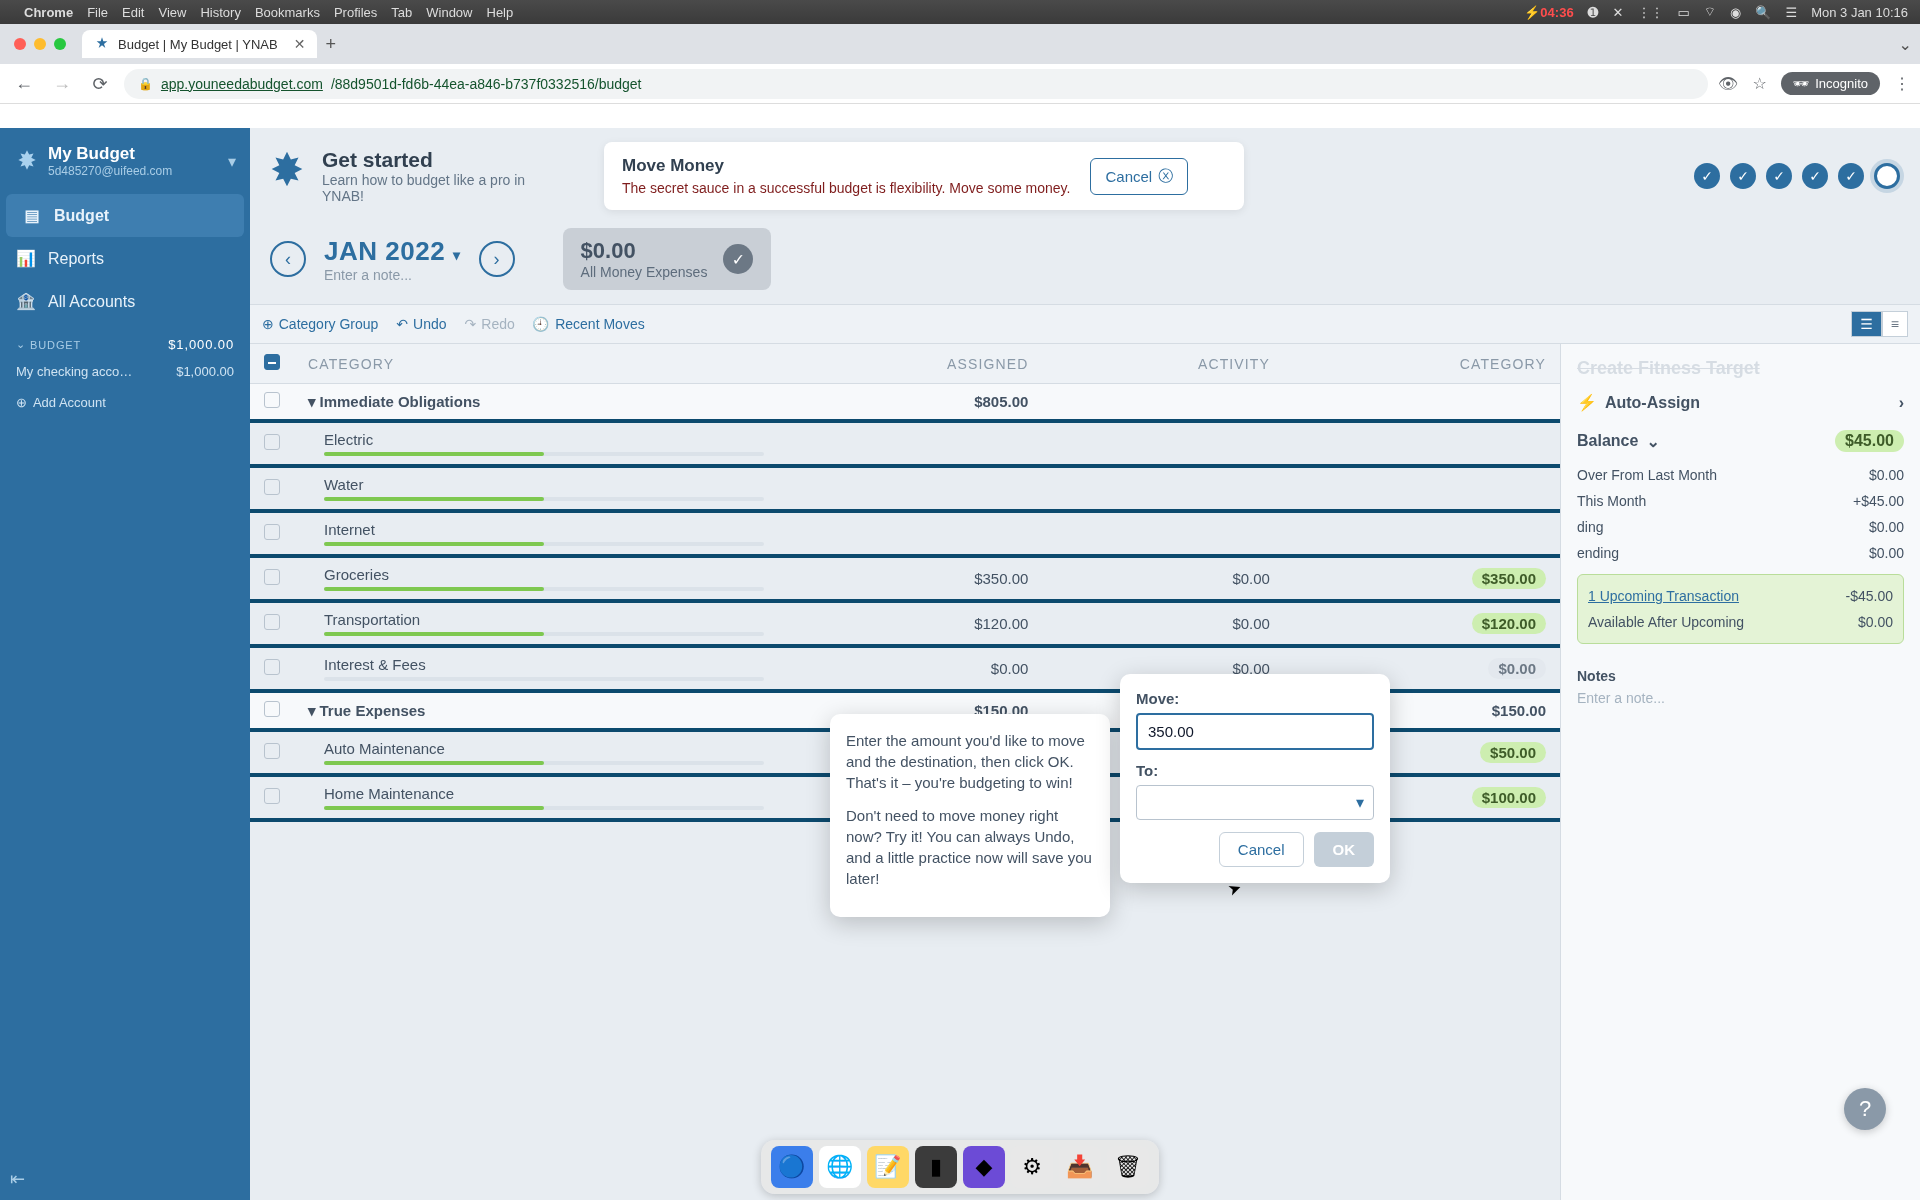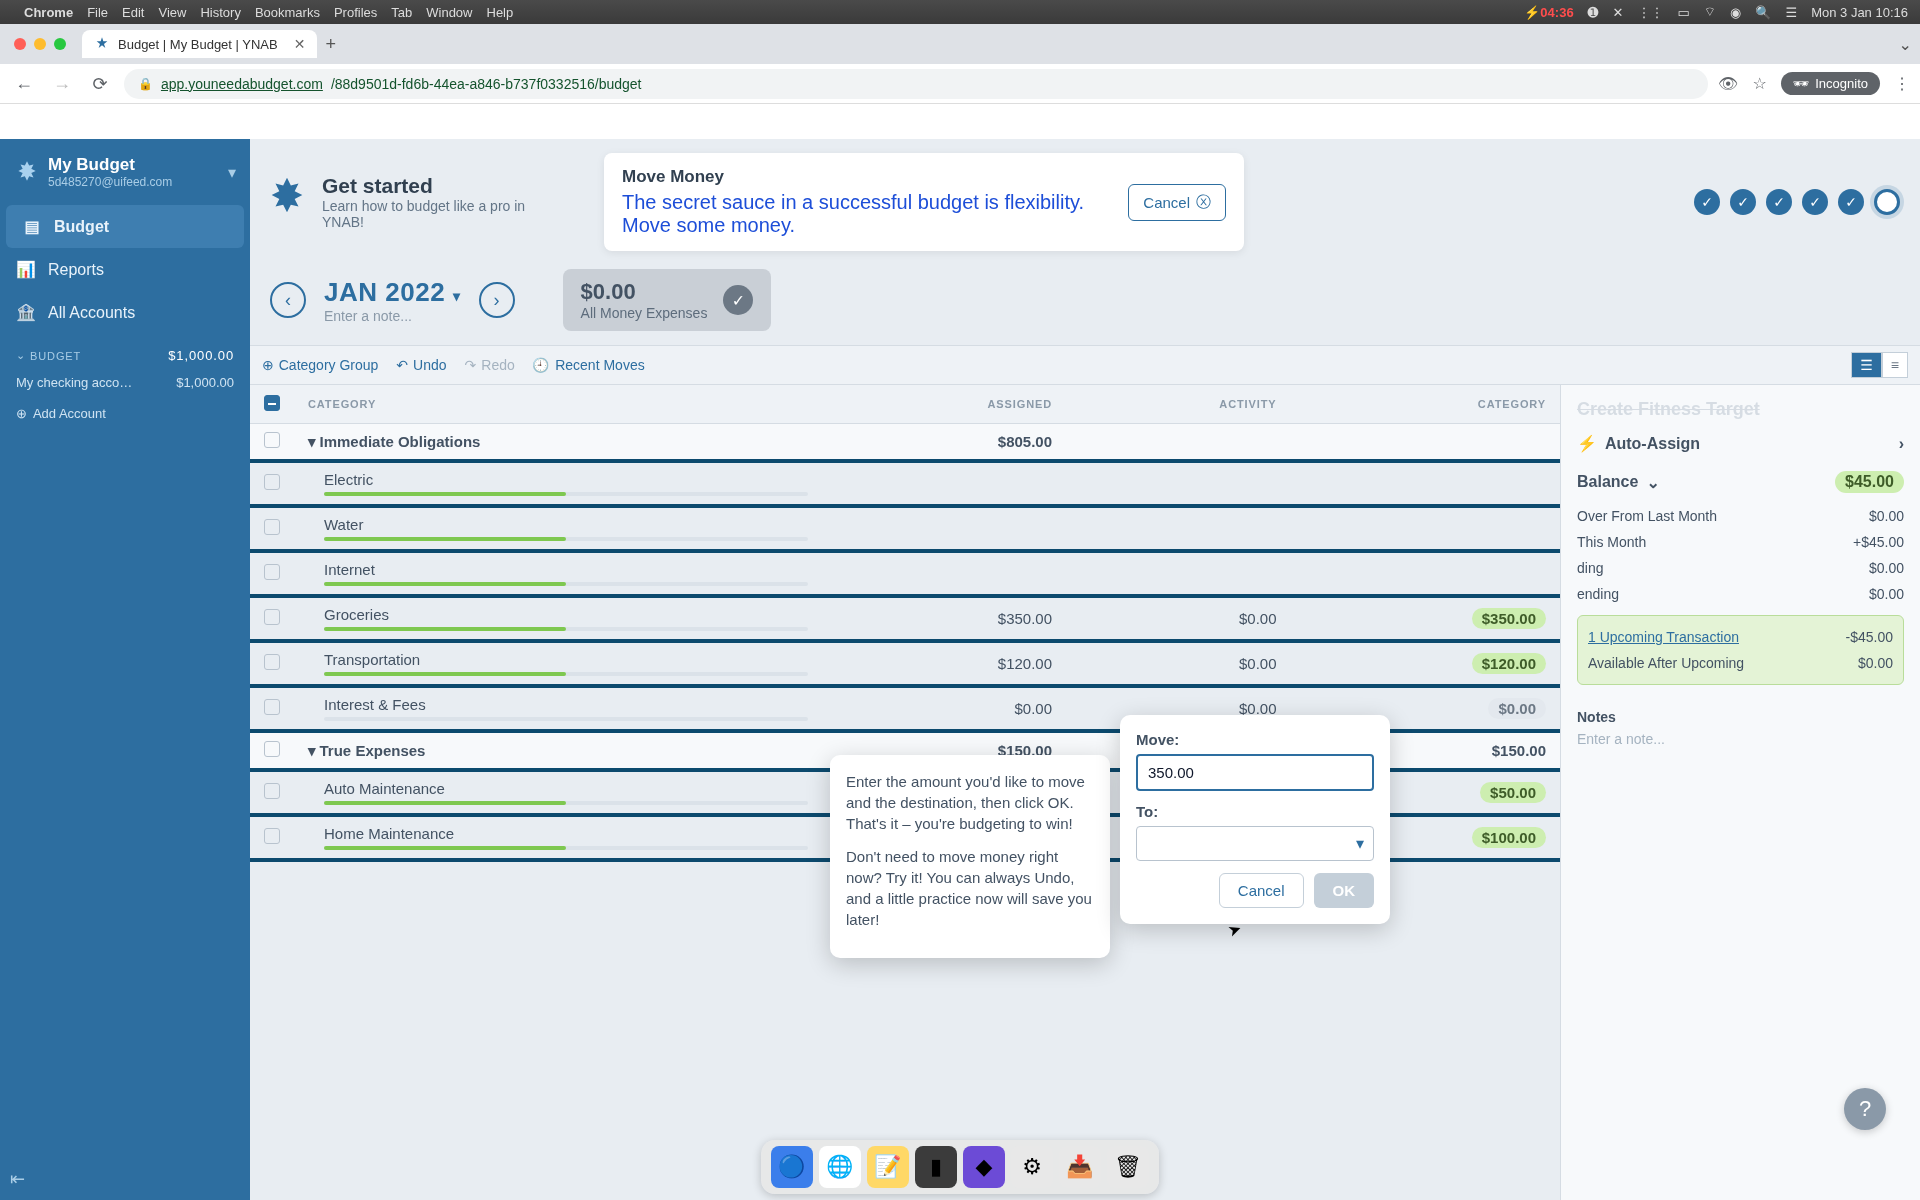--- a/index.html
+++ b/index.html
@@ -30,21 +30,21 @@
 .nav-btn { color: #5f6368; font-size: 18px; width: 28px; text-align: center; }
 .nav-btn.disabled { color: #bbb; }
 .url-box { flex: 1; background: #f1f3f4; border-radius: 20px; height: 30px; display: flex; align-items: center; padding: 0 14px; font-size: 14px; color: #333; gap: 8px; }
 .url-box .lock { color: #5f6368; font-size: 12px; }
 .url-box .host { color: #14532d; text-decoration: underline; }
 .url-box .path { color: #14532d; }
 .addr-right { display: flex; align-items: center; gap: 14px; color: #5f6368; }
 .incognito-badge { background: #5f6368; color: #fff; border-radius: 16px; padding: 4px 12px; display: flex; align-items: center; gap: 6px; font-size: 13px; }
 
 
-.app { position: absolute; top: 104px; left: 0; right: 0; bottom: 0; display: flex; background: #e8edf2; margin-top: 11px; }
+.app { position: absolute; top: 104px; left: 0; right: 0; bottom: 0; display: flex; background: #e8edf2; }
 
 .sidebar { width: 250px; background: #2d6ea0; color: #cfe3f2; display: flex; flex-direction: column; }
 .sb-header { padding: 16px 14px 10px; display: flex; align-items: center; gap: 8px; }
 .sb-logo { width: 26px; height: 26px; color: #a9d1ee; }
 .sb-title { color: #fff; font-weight: 700; font-size: 17px; }
 .sb-sub { font-size: 12px; color: #a9cde6; }
 .sb-caret { margin-left: auto; color: #a9cde6; }
 .sb-nav { margin-top: 6px; }
 .sb-item { display: flex; align-items: center; gap: 12px; padding: 12px 16px; font-size: 16px; color: #e8f2fa; }
 .sb-item.active { background: #3e7eb0; border-radius: 6px; margin: 0 6px; font-weight: 600; }
@@ -60,21 +60,21 @@
 .main { flex: 1; display: flex; flex-direction: column; position: relative; }
 
 
 .top-row { display: flex; align-items: center; padding: 14px 20px 10px 14px; gap: 20px; }
 .gs-block { display: flex; gap: 12px; width: 320px; }
 .gs-logo { width: 46px; height: 46px; color: #2d6ea0; }
 .gs-title { font-size: 21px; font-weight: 700; color: #314050; }
 .gs-sub { font-size: 14px; color: #637587; max-width: 210px; }
 .mm-card { background: #fff; border-radius: 8px; box-shadow: 0 2px 8px rgba(0,0,0,0.08); padding: 14px 18px; display: flex; align-items: center; gap: 20px; flex: 1; max-width: 640px; }
 .mm-title { font-size: 17px; font-weight: 700; color: #314050; margin-bottom: 4px; }
-.mm-sub { font-size: 20px; color: #1d4ed8; }
+.mm-sub { font-size: 14px; color: #7f1d1d; }
 .mm-cancel { border: 1px solid #2d6ea0; color: #2d6ea0; background: #fff; border-radius: 6px; padding: 8px 14px; font-size: 15px; display: flex; align-items: center; gap: 6px; }
 .progress-dots { margin-left: auto; display: flex; gap: 10px; align-items: center; }
 .pd { width: 26px; height: 26px; border-radius: 50%; background: #2d6ea0; color: #fff; display: flex; align-items: center; justify-content: center; font-size: 14px; }
 .pd.current { background: #fff; border: 3px solid #2d6ea0; box-shadow: 0 0 0 4px rgba(45,110,160,0.18); }
 
 
 .month-row { display: flex; align-items: center; padding: 8px 20px 14px; gap: 18px; }
 .month-nav { width: 36px; height: 36px; border: 2px solid #2d6ea0; border-radius: 50%; color: #2d6ea0; display: flex; align-items: center; justify-content: center; font-size: 18px; }
 .month-block { }
 .month-title { font-size: 26px; font-weight: 800; color: #2d6ea0; letter-spacing: 0.02em; }
@@ -89,21 +89,21 @@
 .tb-item { display: flex; align-items: center; gap: 5px; }
 .tb-item.disabled { color: #a5b3c0; }
 .tb-view { margin-left: auto; display: flex; }
 .tb-view span { border: 1px solid #c4cfd9; padding: 4px 8px; background: #fff; color: #6c7885; }
 .tb-view span.active { background: #2d6ea0; color: #fff; }
 
 
 .content-split { flex: 1; display: flex; overflow: hidden; }
 .table-wrap { flex: 1; overflow: auto; position: relative; }
 table.budget { width: 100%; border-collapse: collapse; }
-.budget th { text-align: left; font-size: 11px; letter-spacing: 0.08em; color: #8a99a8; padding: 10px 14px; background: #eef2f6; border-bottom: 1px solid #d5dce3; font-weight: 700; }
+.budget th { text-align: left; font-size: 14px; letter-spacing: 0.08em; color: #8a99a8; padding: 10px 14px; background: #eef2f6; border-bottom: 1px solid #d5dce3; font-weight: 400; }
 .budget th.num, .budget td.num { text-align: right; }
 .budget td { padding: 8px 14px; font-size: 15px; color: #435263; border-bottom: 4px solid #0c4a6e; vertical-align: middle; }
 .budget tr.group td { font-weight: 700; background: #f7f9fb; }
 .budget .cb { width: 16px; height: 16px; border: 1px solid #b8c3ce; border-radius: 3px; display: inline-block; }
 .budget .cb.master { background: #2d6ea0; border-color: #2d6ea0; position: relative; }
 .budget .cb.master::after { content: ""; position: absolute; left: 3px; right: 3px; top: 7px; height: 2px; background: #fff; }
 .caret-grp { color: #435263; margin-right: 4px; }
 .progress { height: 4px; background: #dbe2e9; border-radius: 2px; margin-top: 4px; position: relative; }
 .progress .fill { position: absolute; left: 0; top: 0; bottom: 0; background: #7ec850; border-radius: 2px; }
 .pill { display: inline-block; padding: 2px 10px; border-radius: 12px; font-weight: 600; }

